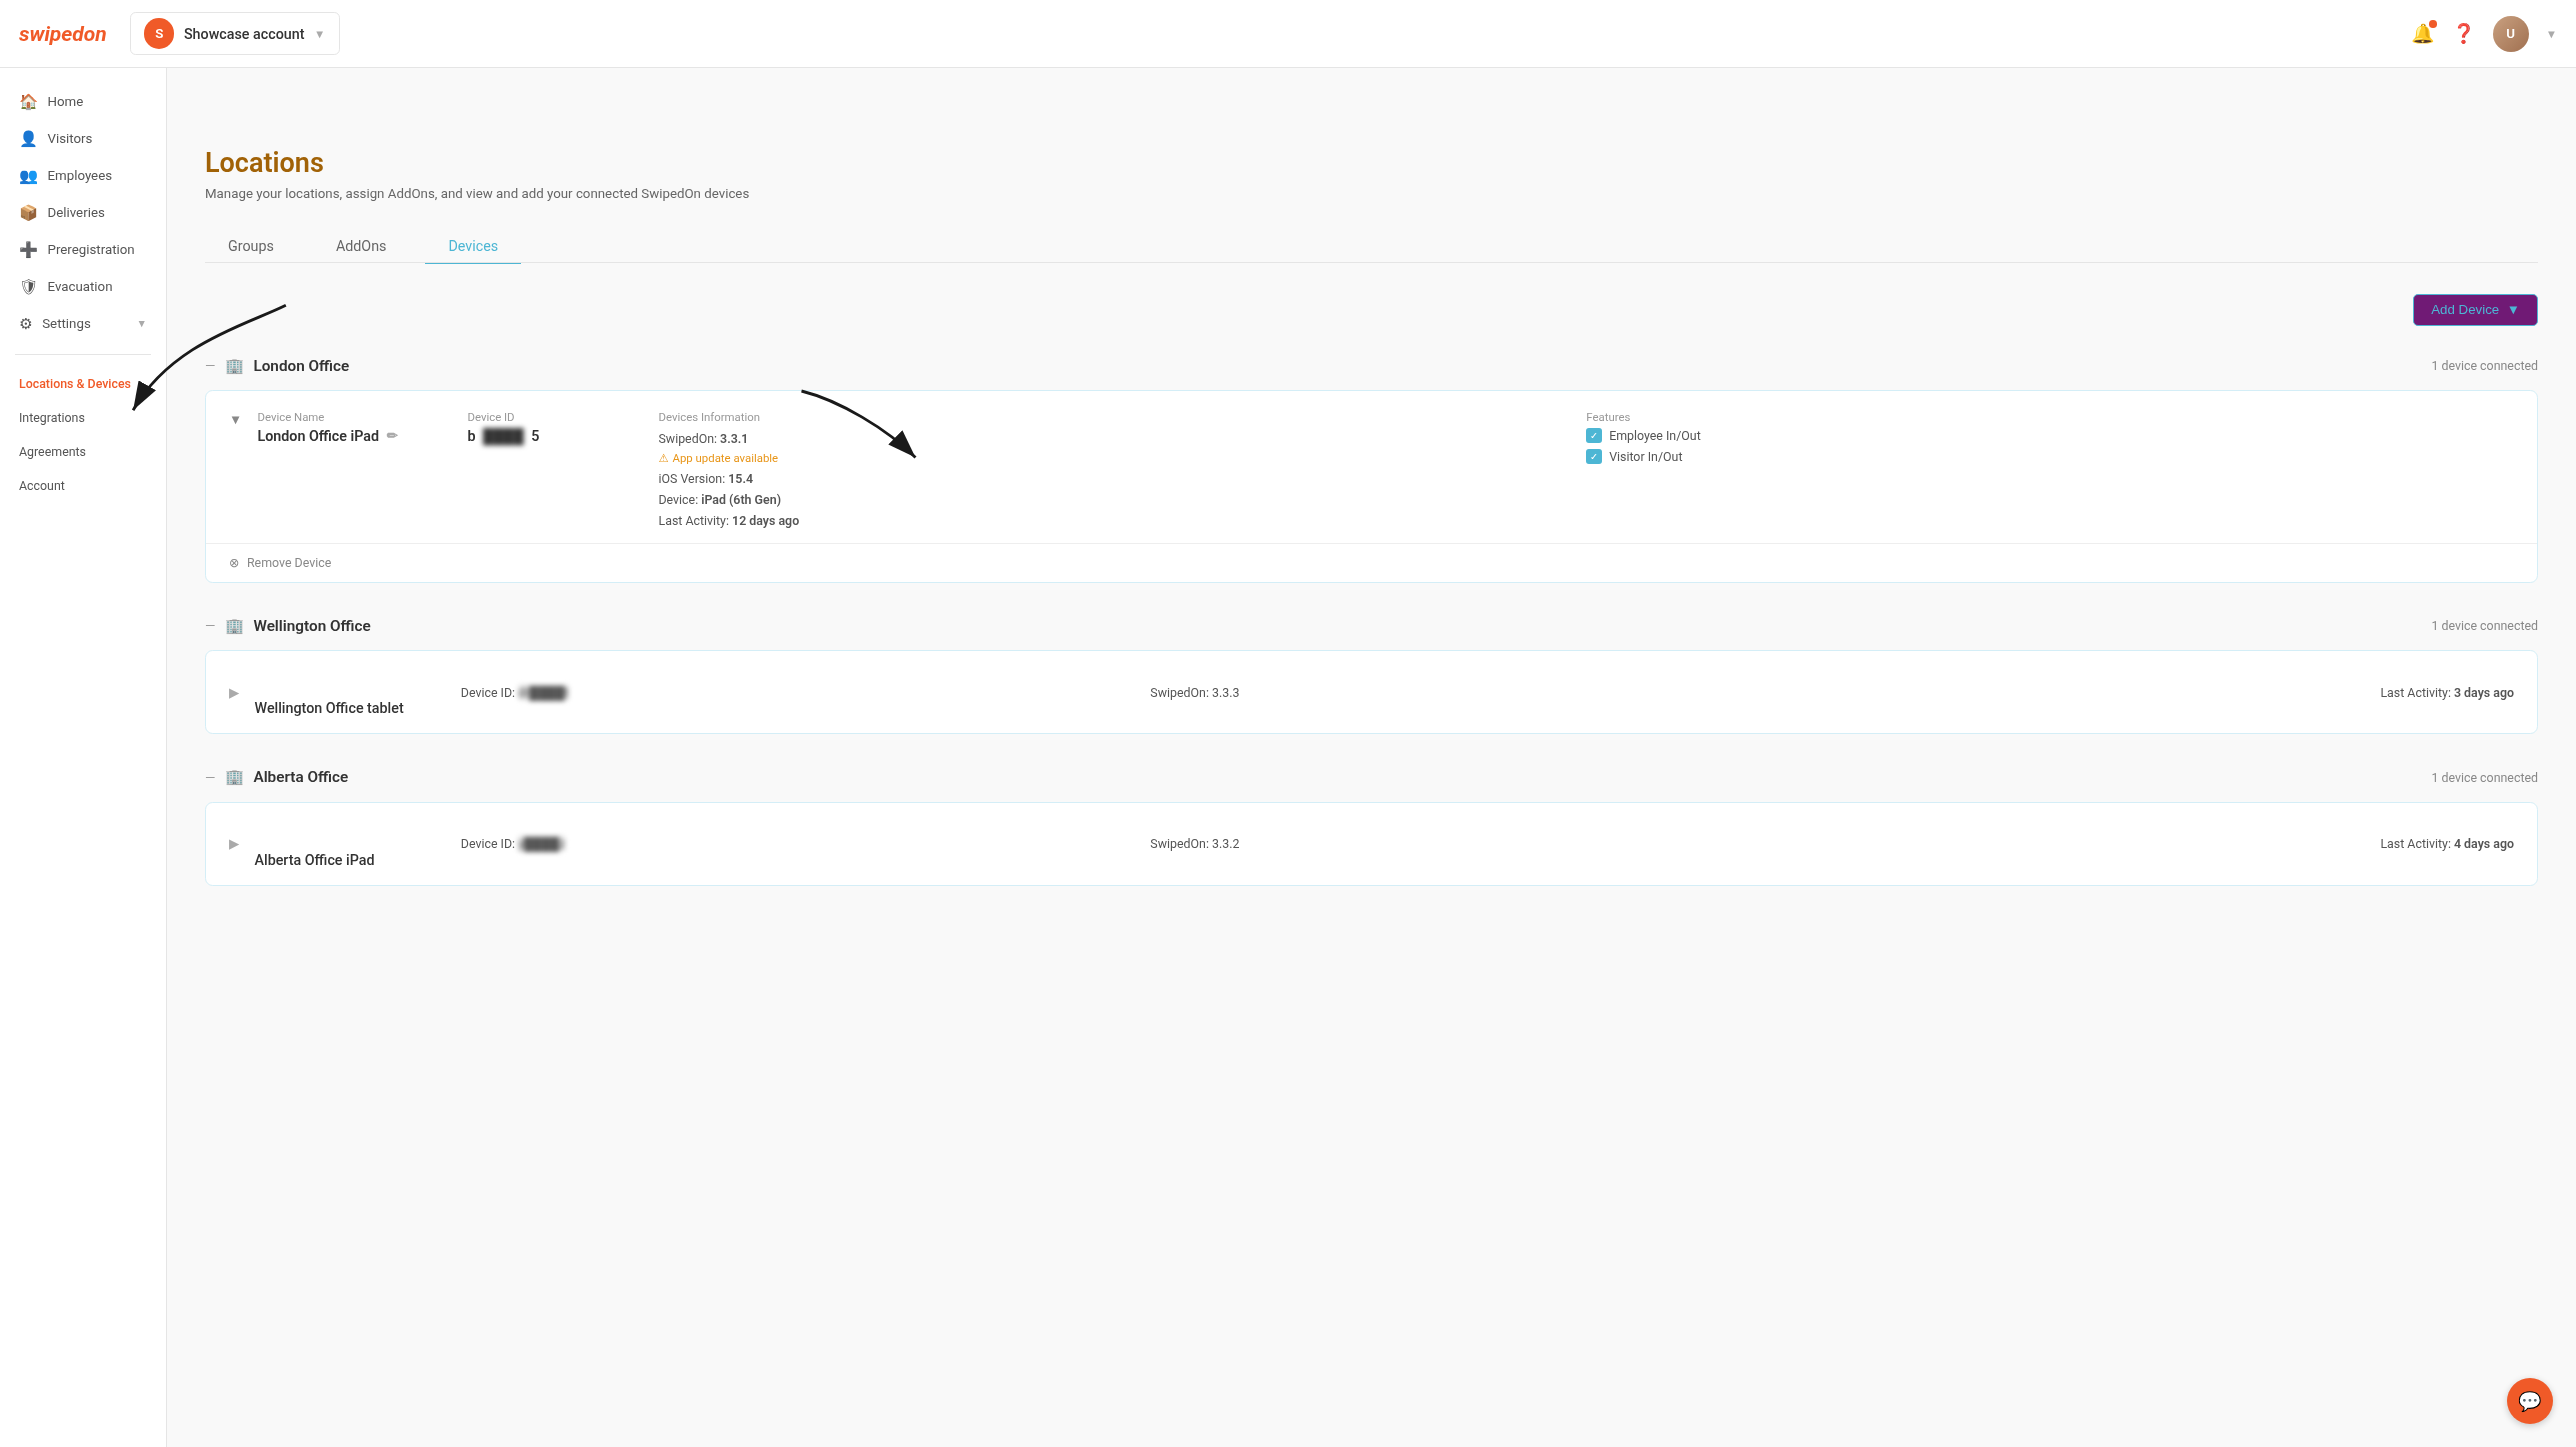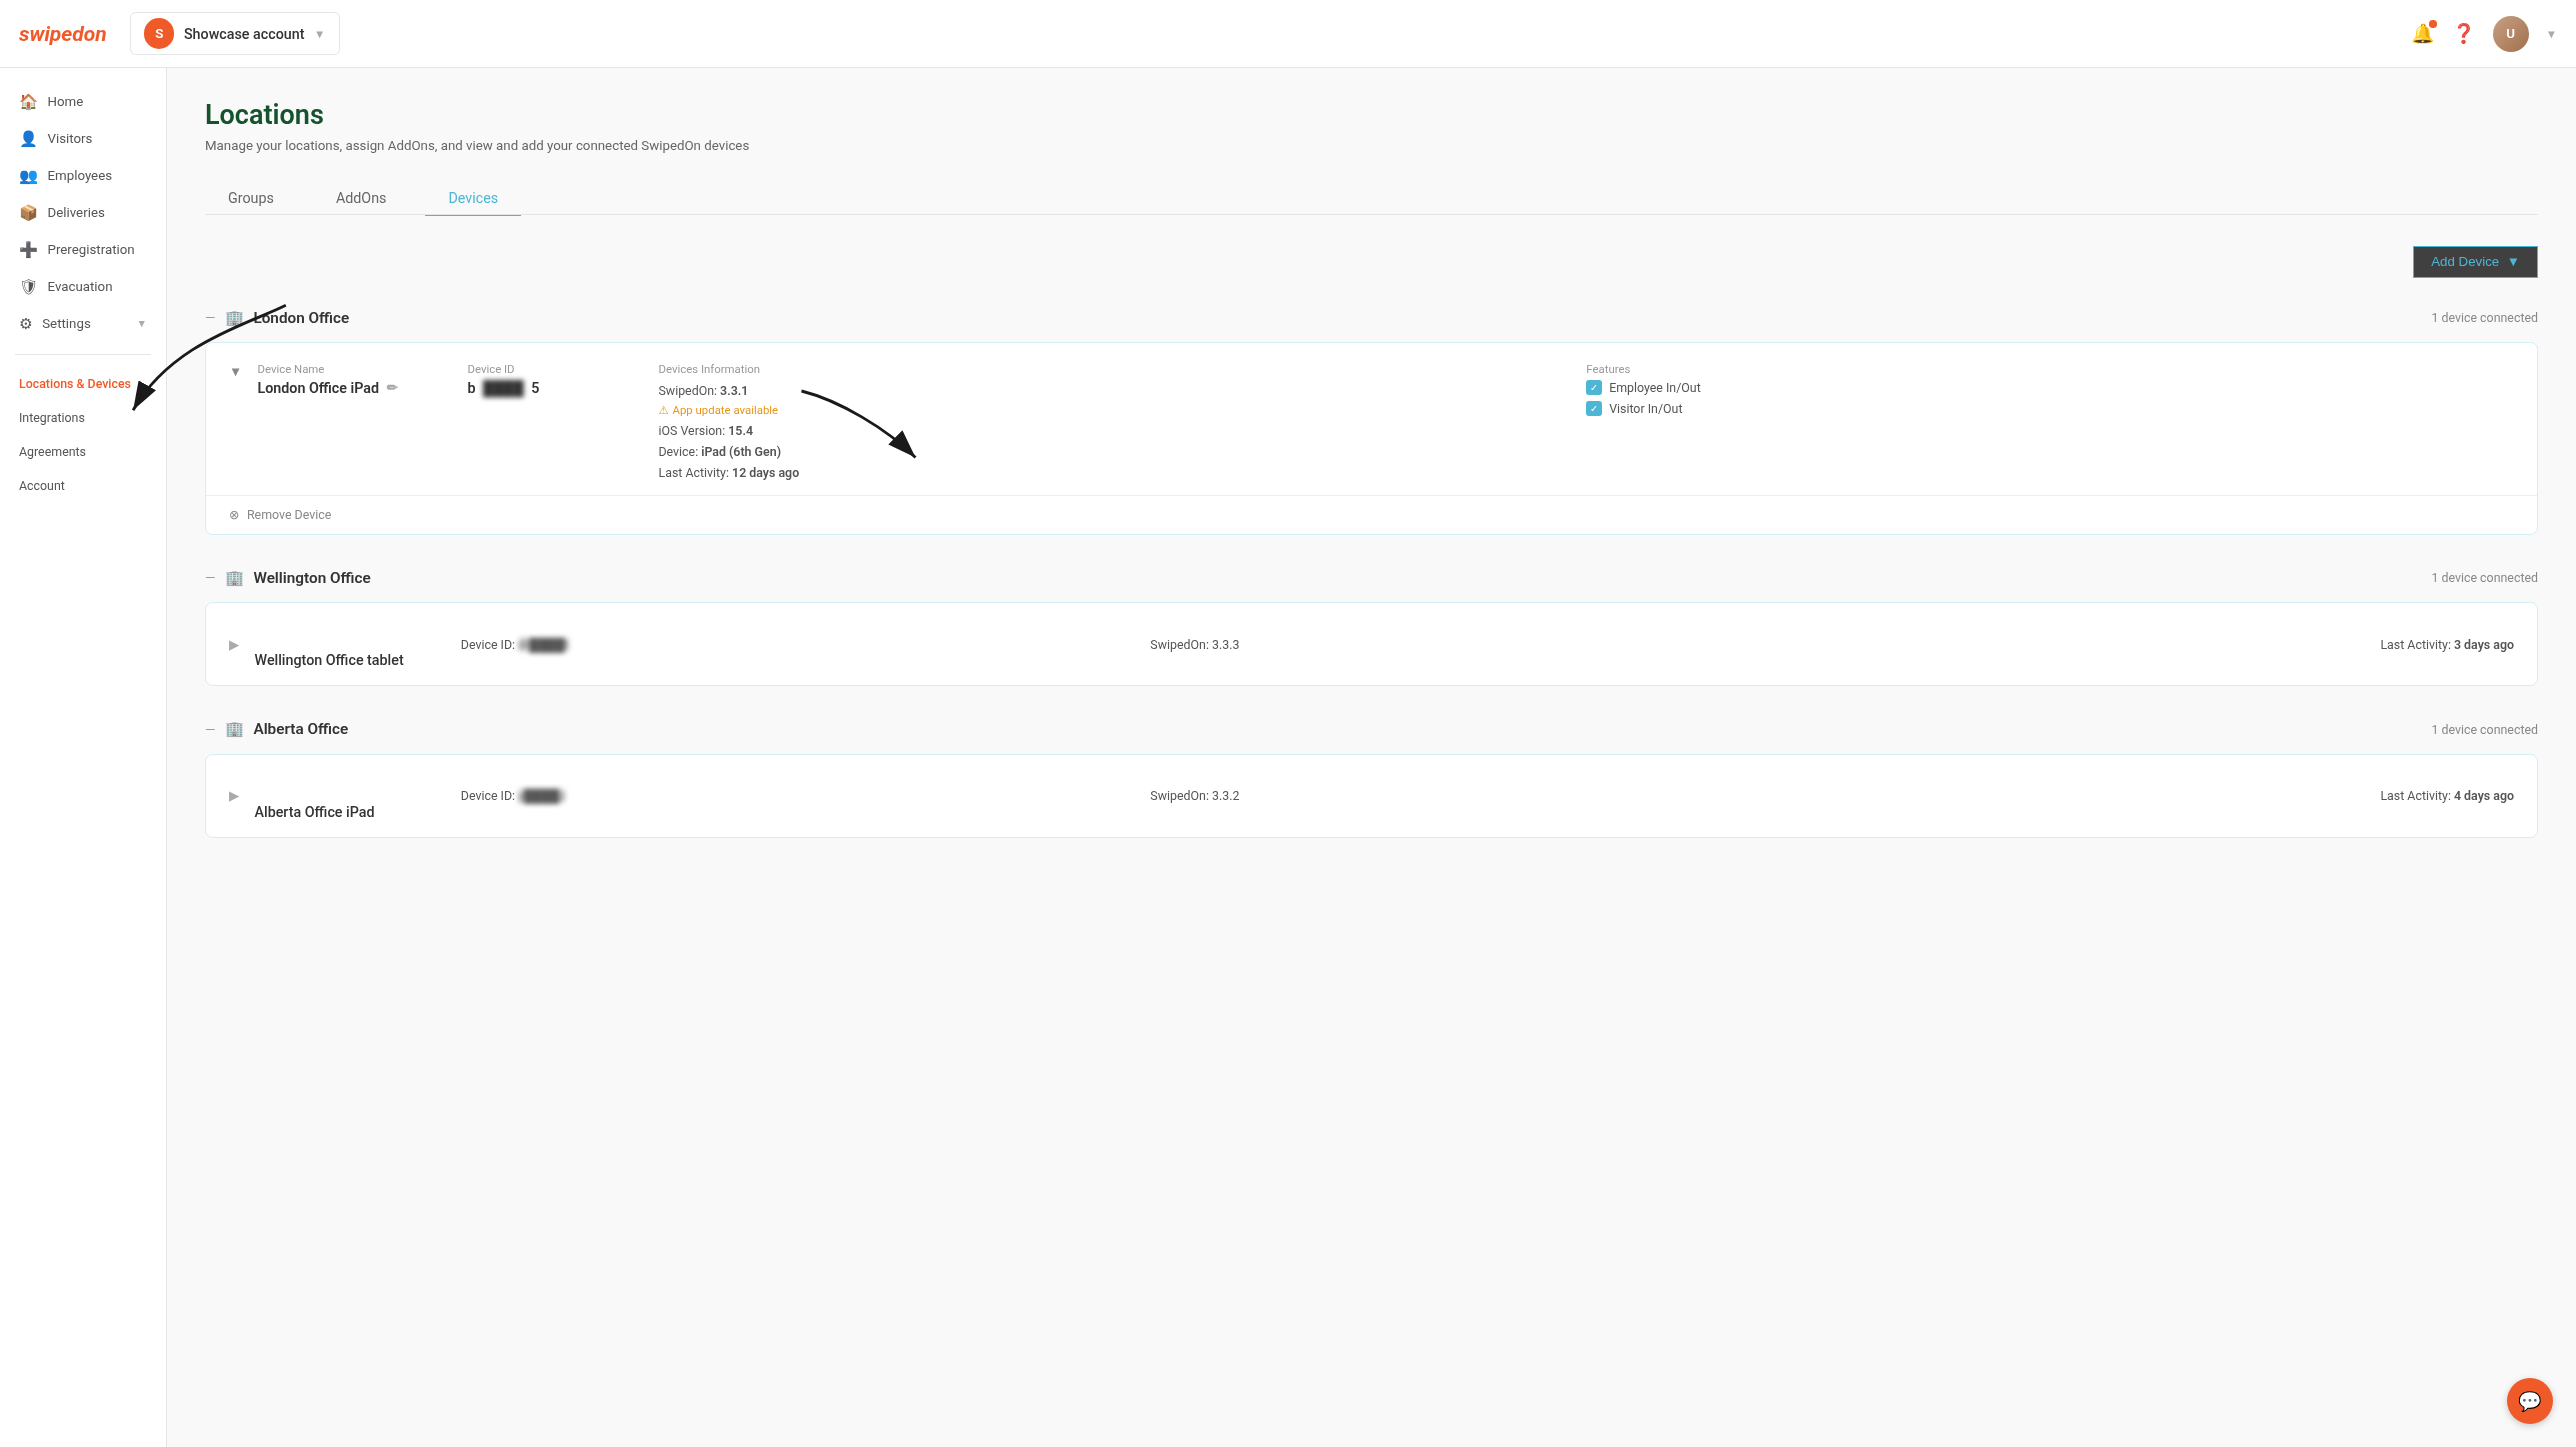--- a/index.html
+++ b/index.html
@@ -42,37 +42,37 @@
     .nav-item.active { color: #f05a28; }
     .nav-item .nav-icon { font-size: 15.3px; width: 19px; text-align: center; color: inherit; }
     .nav-divider { height: 1px; background: #e5e5e5; margin: 11.4px 15.3px; }
     .nav-item.sub { padding-left: 19px; font-size: 12.4px; }
     .nav-item.sub.active { color: #f05a28; font-weight: 500; }
     .settings-item { display: flex; align-items: center; justify-content: space-between; padding: 9.5px 19px; font-size: 13.3px; color: #555; cursor: pointer; }
     .settings-item .nav-icon { font-size: 15.3px; }
 
     
     .main { flex: 1; overflow-y: auto; padding: 30.5px 38px; background: #f9f9f9; }
-    .page-title { font-size: 27px; font-weight: 600; color: #14532d; margin-bottom: 7.6px; }
+    .page-title { font-size: 27px; font-weight: 600; color: #a16207; margin-bottom: 7.6px; margin-top: 48px; }
     .page-subtitle { font-size: 13.3px; color: #666; margin-bottom: 27px; }
 
     
     .tabs { display: flex; gap: 16px; border-bottom: 1.9px solid #e5e5e5; margin-bottom: 30.5px; }
     .tab {
       padding: 9.5px 23px; font-size: 14.3px; cursor: pointer; color: #666;
       border-bottom: 1.9px solid transparent; margin-bottom: -1.9px;
     }
     .tab.active { color: #4db6d4; border-bottom-color: #4db6d4; }
 
     
     .top-actions { display: flex; justify-content: flex-end; margin-bottom: 27px; }
     .add-device-btn {
       display: flex; align-items: center; gap: 7.6px;
-      border: 1px solid #4db6d4; color: #4db6d4; background: #404040;
-      padding: 7.6px 17px; border-radius: 0; font-size: 13.3px; cursor: pointer;
+      border: 1px solid #4db6d4; color: #4db6d4; background: #701a75;
+      padding: 7.6px 17px; border-radius: 5px; font-size: 13.3px; cursor: pointer;
     }
 
     
     .location-section { margin-bottom: 30.5px; }
     .location-header { display: flex; align-items: center; gap: 9.5px; margin-bottom: 11.4px; padding: 3.8px 0; }
     .location-collapse { color: #999; cursor: pointer; font-size: 13.3px; }
     .location-icon { font-size: 15.3px; color: #888; }
     .location-name { font-size: 15.3px; font-weight: 600; color: #333; }
     .location-count { margin-left: auto; font-size: 12.4px; color: #888; }
 

